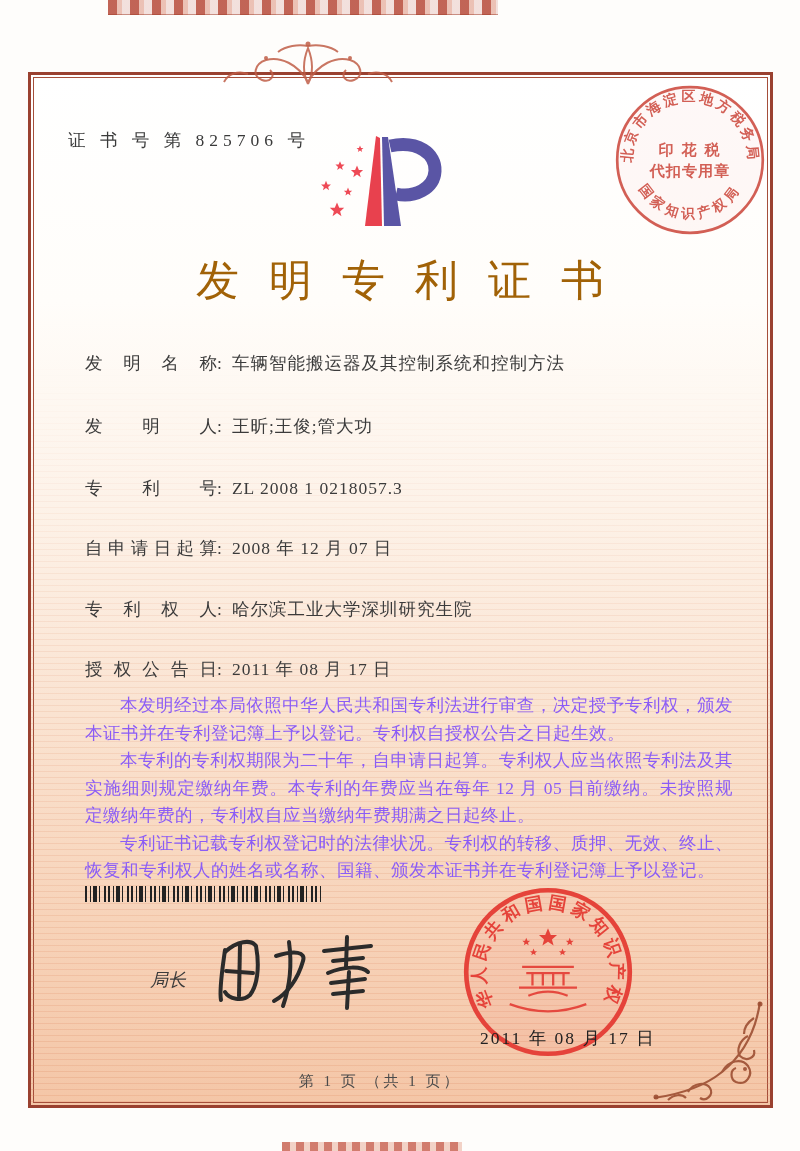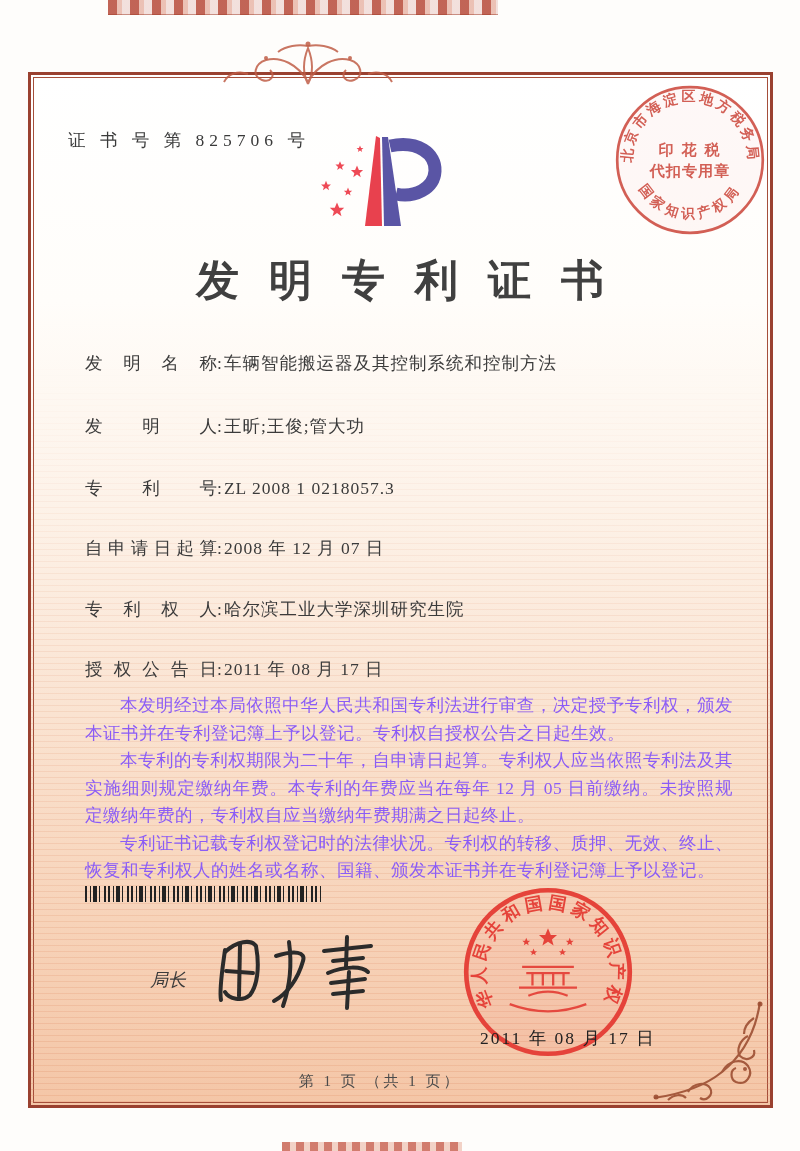--- a/index.html
+++ b/index.html
@@ -29,26 +29,26 @@
   }
   .cert-no {
     position: absolute; left: 68px; top: 128px;
     font-size: 17.5px; letter-spacing: 5px; color: #3a3a3a; font-family: Liberation Serif, serif;
   }
   .logo { position: absolute; left: 314px; top: 134px; }
   .tax-stamp { position: absolute; left: 612px; top: 82px; opacity: .92; }
   .title {
     position: absolute; left: 0; top: 252px; width: 800px;
     text-align: center; text-indent: 30px;
-    font-size: 43px; font-weight: bold; letter-spacing: 30px; color: #404040;
+    font-size: 43px; font-weight: normal; letter-spacing: 30px; color: #a16207;
   }
   .field-row { position: absolute; left: 85px; font-size: 17.5px; color: #3b3b3b; white-space: nowrap; }
   .field-label { display: inline-block; width: 132px; text-align: justify; text-align-last: justify; font-family: Liberation Serif, serif; }
   .field-colon { display: inline-block; margin: 0 2px 0 0; }
-  .field-value { display: inline-block; letter-spacing: 1px; }
+  .field-value { display: inline-block; margin-left: 8px; letter-spacing: 1px; }
   .body-text {
     position: absolute; left: 85px; top: 692px; width: 648px;
     font-size: 17.5px; line-height: 27.5px; color: #8b5cf6; text-align: justify;
   }
   .body-text p { text-indent: 2em; letter-spacing: .5px; }
   .barcode {
     position: absolute; left: 85px; top: 886px; width: 238px; height: 16px;
     background: repeating-linear-gradient(90deg,
       #222 0 2px, transparent 2px 5px,
       #222 5px 6px, transparent 6px 8px,

